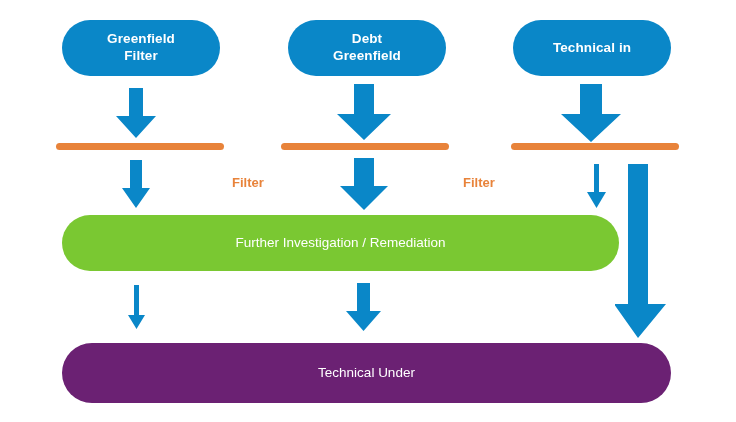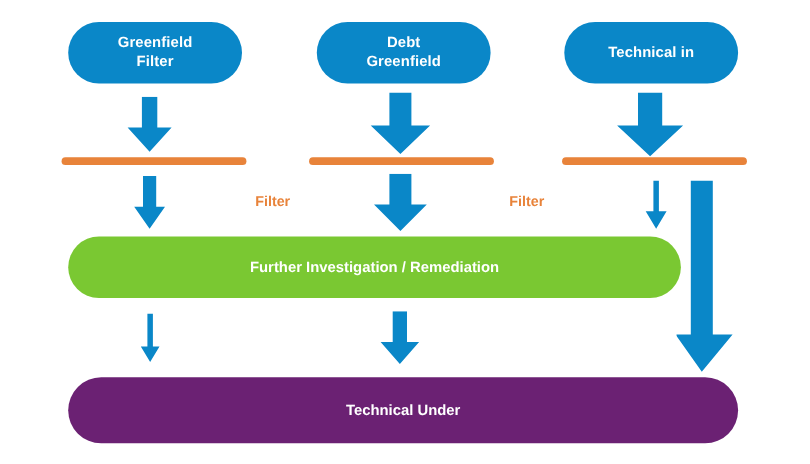--- a/index.html
+++ b/index.html
@@ -30,21 +30,21 @@
   .source-box {
     border-radius: 999px;
     background: #0a87c8;
     font-size: 13.5px;
     font-weight: bold;
     letter-spacing: .1px;
   }
   .band {
     border-radius: 999px;
     font-size: 13.5px;
-    font-weight: bold;
+    font-weight: normal;
   }
   .band-green { background: #7ac832; }
   .band-purple { background: #6b2173; }
   .filter-bar {
     position: absolute;
     background: #e8833a;
     border-radius: 4px;
     height: 7px;
   }
   .filter-label {

